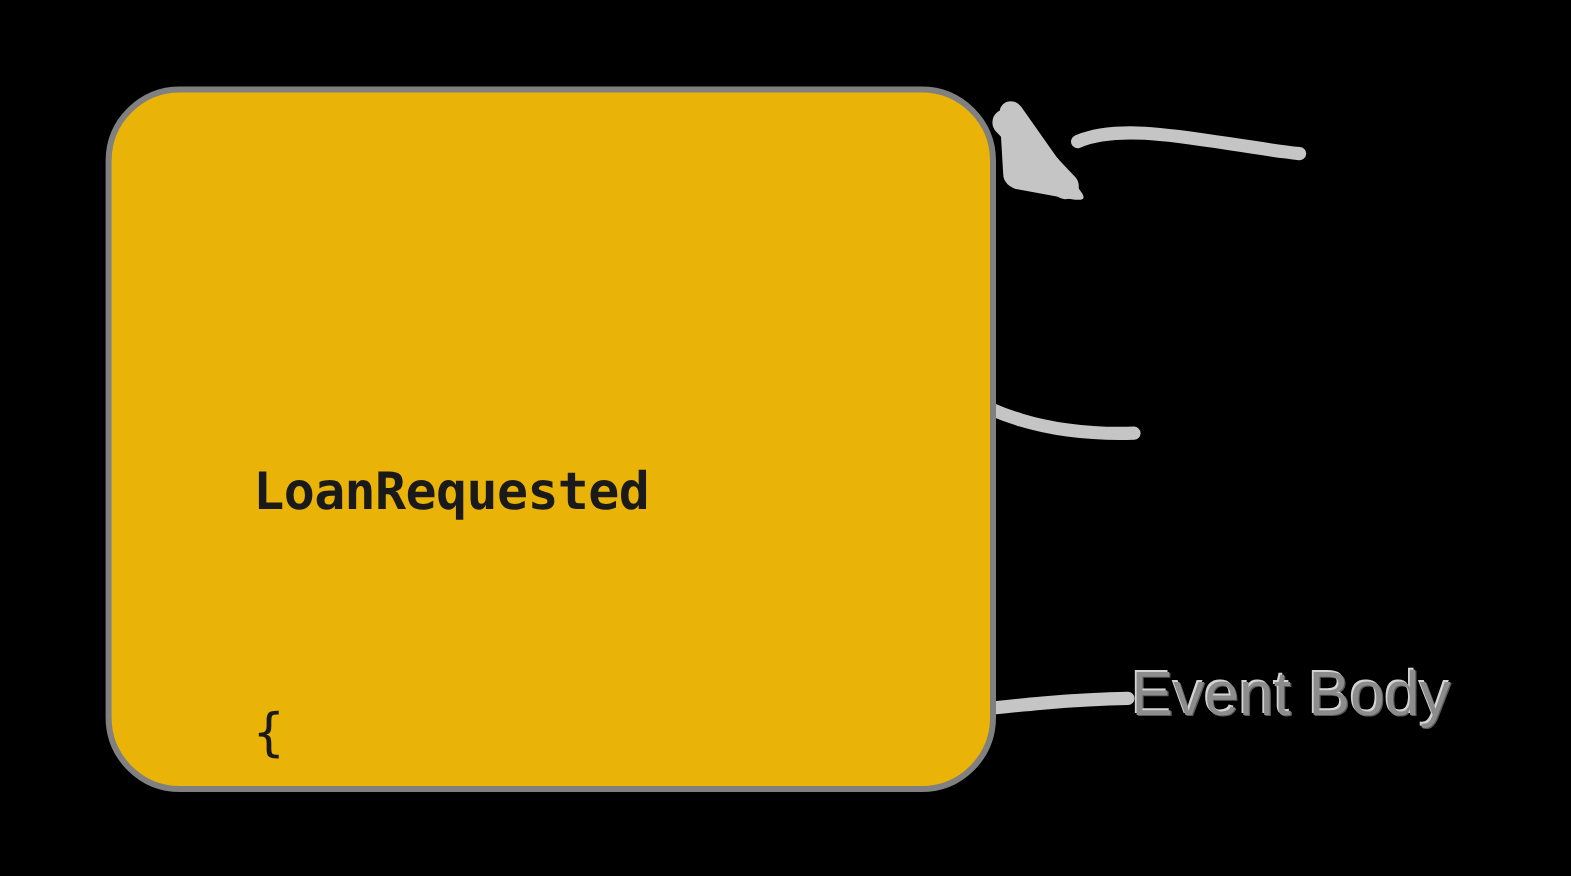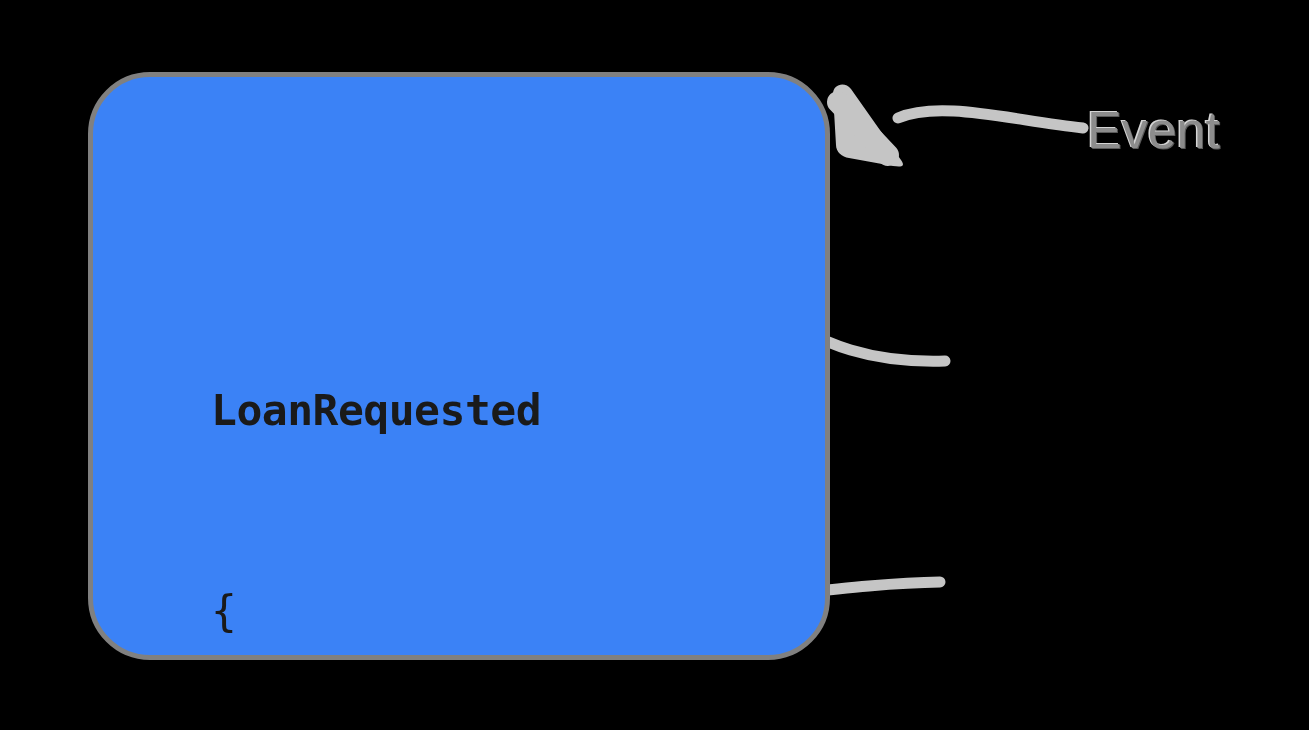--- a/index.html
+++ b/index.html
@@ -24,21 +24,21 @@
     height: 730px;
   }
 
   
   .event-box {
     position: absolute;
     left: 88px;
     top: 72px;
     width: 742px;
     height: 588px;
-    background: #3b82f6;
+    background: #eab308;
     border: 5px solid #808080;
     border-radius: 62px;
     box-sizing: border-box;
   }
 
   .code-block {
     position: absolute;
     left: 118px;
     top: 166px;
     font-family: "DejaVu Sans Mono", "Liberation Mono", monospace;
@@ -105,17 +105,17 @@
     <div class="code-block">
       <span class="code-line type-name">LoanRequested</span>
       <span class="code-line">{</span>
       
       
       
       
     </div>
   </div>
 
-  <div class="callout-label" id="label-event">Event</div>
 
 
+  <div class="callout-label" id="label-event-body">Event Body</div>
 
 </div>
 
 </body></html>

